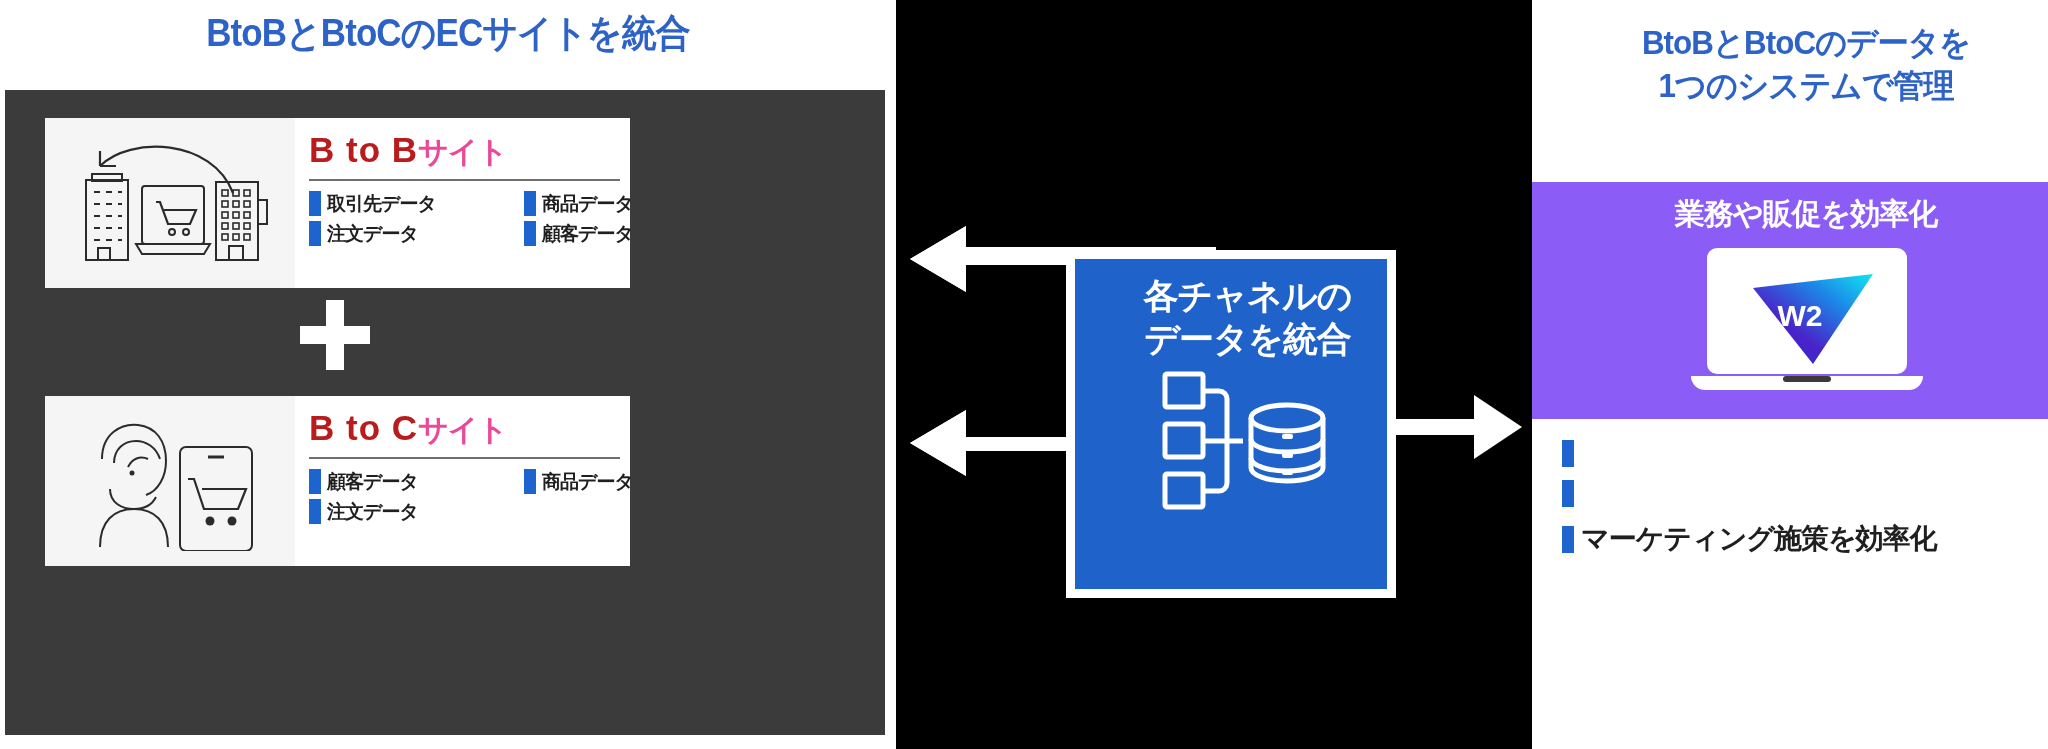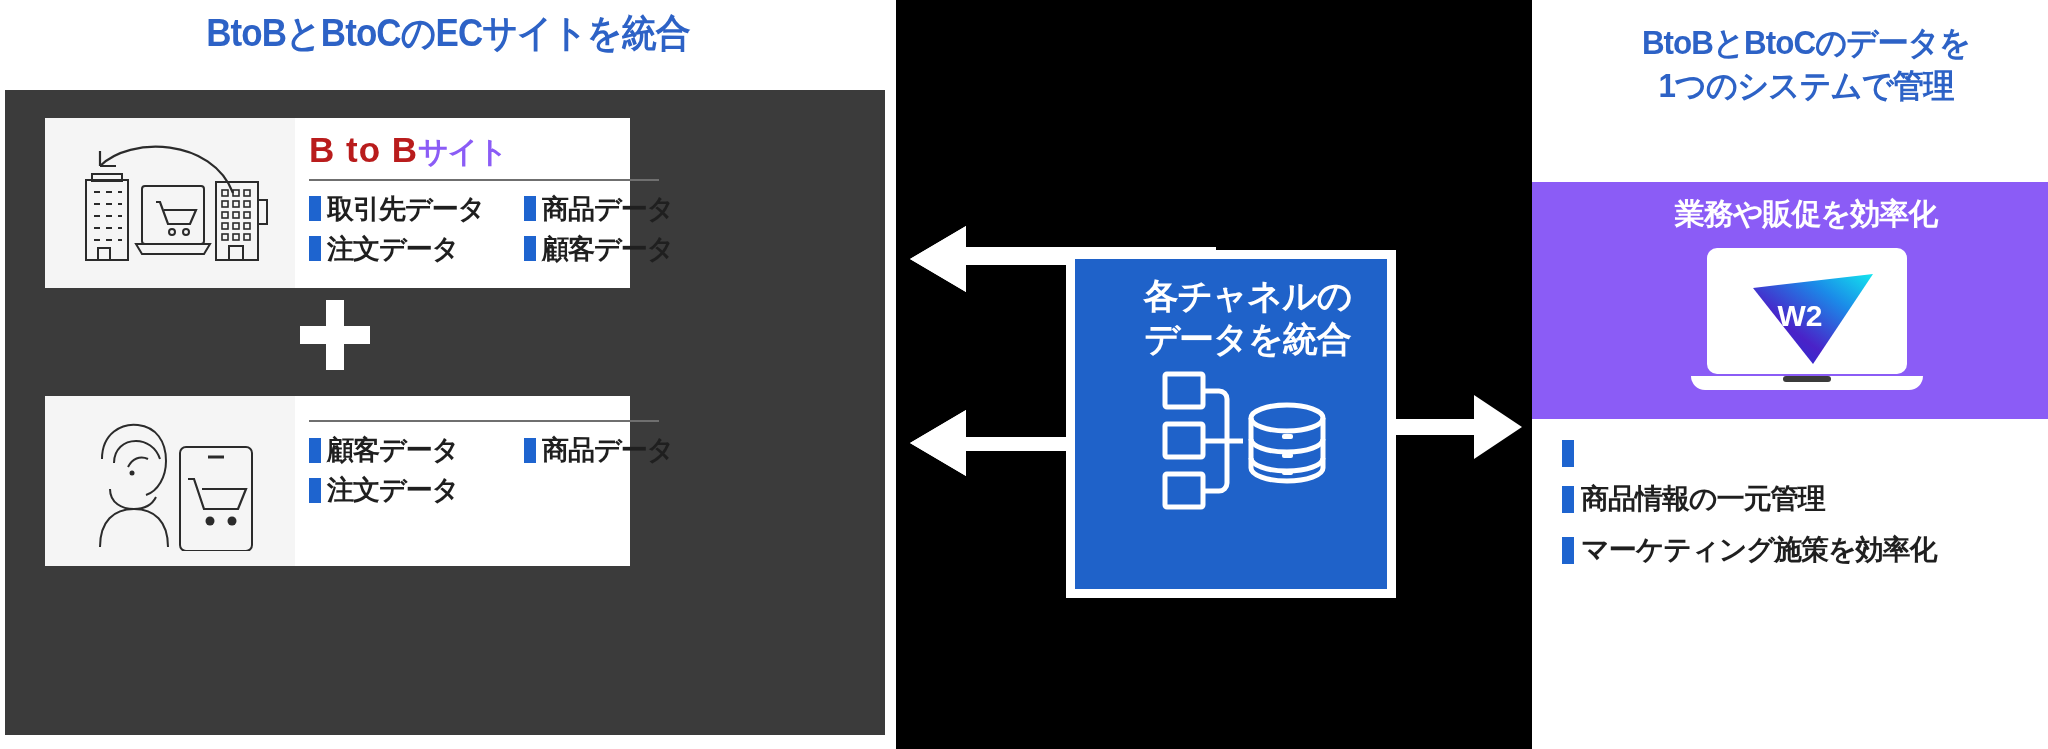--- a/index.html
+++ b/index.html
@@ -27,25 +27,25 @@
   }
   .card-ico{
     width:250px;background:#f5f5f5;display:flex;align-items:center;justify-content:center;flex:none;
   }
   .card-body{flex:1;padding:14px 22px 10px 14px;display:flex;flex-direction:column;}
   .card-head{
     font-size:35px;font-weight:700;color:#1c1c1c;line-height:1.05;letter-spacing:-1px;
     white-space:nowrap;
   }
   .card-head .bb{color:#b91c1c;letter-spacing:1px;}
-  .card-head .sfx{color:#8b5cf6;font-size:30px;letter-spacing:-1px;}
+  .card-head .sfx{color:#ec4899;font-size:30px;letter-spacing:-1px;}
   .card-rule{height:2px;background:#6f6f6f;margin:10px 0 10px 0;width:96%;}
   .dlist{display:flex;flex-wrap:wrap;}
   .dl-row{display:flex;width:100%;margin-bottom:4px;}
-  .dl-item{display:flex;align-items:center;font-size:27px;font-weight:700;color:#1f1f1f;letter-spacing:-1px;white-space:nowrap;}
+  .dl-item{display:flex;align-items:center;font-size:19px;font-weight:700;color:#1f1f1f;letter-spacing:-1px;white-space:nowrap;}
   .dl-item.c1{width:215px;}
   .dl-bullet{display:inline-block;width:12px;height:25px;background:#1e64cf;margin-right:6px;flex:none;}
 
   .plus{
     position:absolute;color:#ffffff;font-size:0;line-height:0;
   }
   .plus i{position:absolute;background:#fff;display:block;}
 
   
   .center{position:absolute;left:896px;top:0;width:604px;height:749px;background:#000;}
@@ -182,20 +182,23 @@
             <path d="M30 136 C30 110 44 98 64 98 C84 98 98 110 98 136"></path>
             <rect x="110" y="36" width="72" height="104" rx="6"></rect>
             <path d="M138 46h16" stroke-width="3"></path>
             <path d="M118 68h6l10 30h34l8-20h-44" stroke-width="2.2"></path>
             <circle cx="140" cy="110" r="4.5" fill="#2b2b2b" stroke="none"></circle>
             <circle cx="162" cy="110" r="4.5" fill="#2b2b2b" stroke="none"></circle>
           </g>
         </svg>
       </div>
       <div class="card-body">
+        <div class="card-head">
+          <span class="bb">B to C</span><span class="sfx">サイト</span>
+        </div>
         <div class="card-rule"></div>
         <div class="dlist">
           <div class="dl-row">
             <div class="dl-item c1">
               <span class="dl-bullet"></span>
               <span>顧客データ</span>
             </div>
             <div class="dl-item">
               <span class="dl-bullet"></span>
               <span>商品データ</span>
@@ -284,21 +287,20 @@
         </svg>
       </div>
     </div>
 
     <div class="right-list">
       <div class="rl">
         <span class="dl-bullet"></span>
       </div>
       <div class="rl">
         <span class="dl-bullet"></span>
-        <span>商品情報の一元管理</span>
       </div>
       <div class="rl">
         <span class="dl-bullet"></span>
         <span>マーケティング施策を効率化</span>
       </div>
     </div>
   </div>
 
 </div>
 

